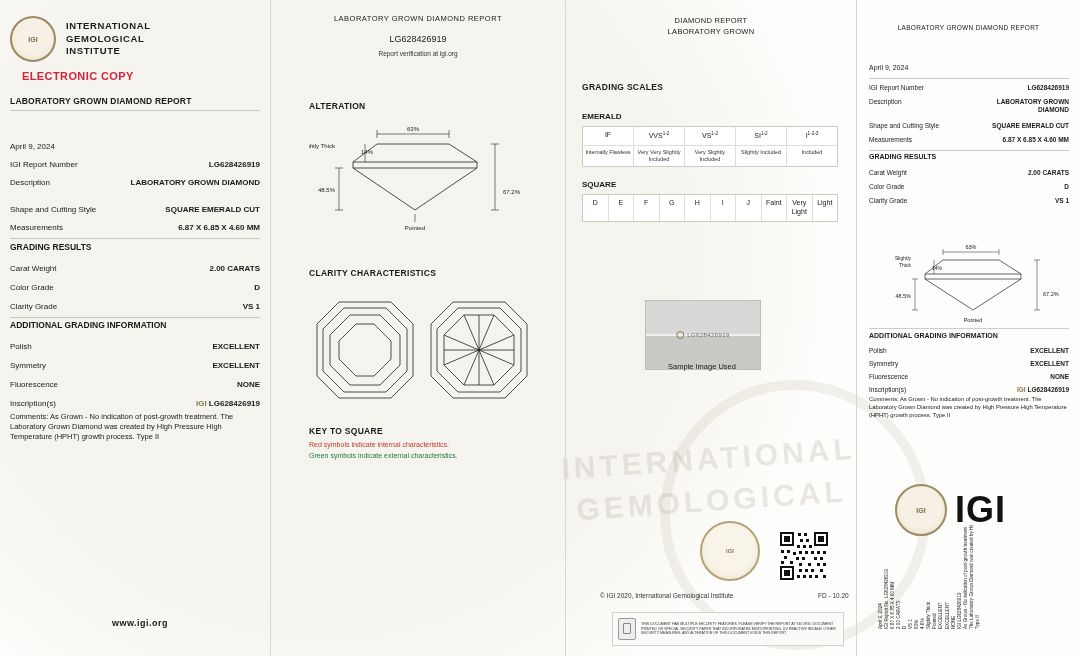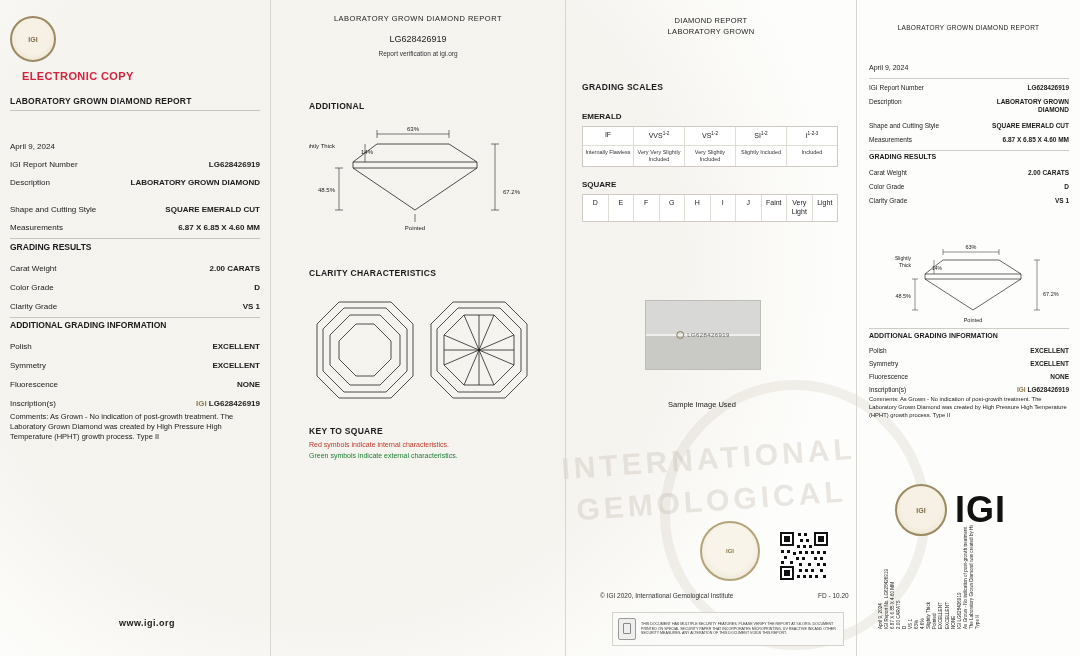--- a/index.html
+++ b/index.html
@@ -53,21 +53,21 @@
   .lhead{position:absolute;left:10px;top:96px;font-size:8.5px;font-weight:bold;letter-spacing:.2px;}
   .rule{position:absolute;left:10px;width:250px;height:1px;background:#c9c6bf;}
 
   .kv{position:absolute;left:10px;width:250px;font-size:8px;display:flex;justify-content:space-between;}
   .kv .k{color:#1a1a1a;}
   .kv .v{font-weight:bold;text-align:right;max-width:130px;}
   .sect{position:absolute;left:10px;font-size:8.5px;font-weight:bold;}
 
   .comments{position:absolute;left:10px;width:250px;font-size:7.5px;line-height:1.35;}
 
-  .www{position:absolute;left:12px;width:270px;top:618px;text-align:center;font-size:9px;font-weight:bold;letter-spacing:.5px;}
+  .www{position:absolute;left:5px;width:270px;top:618px;text-align:center;font-size:9px;font-weight:bold;letter-spacing:.5px;}
 
   
   #mid{position:absolute;left:271px;top:0;width:294px;height:656px;}
   .midtop{position:absolute;left:0;top:14px;width:294px;text-align:center;font-size:7.5px;letter-spacing:.5px;}
   .repno{position:absolute;left:0;top:34px;width:294px;text-align:center;font-size:9px;}
   .repver{position:absolute;left:0;top:50px;width:294px;text-align:center;font-size:6.5px;color:#333;}
   .mtitle{position:absolute;left:38px;font-size:8.5px;font-weight:bold;letter-spacing:.3px;}
 
   .prop-wrap{position:absolute;left:38px;top:118px;width:220px;height:116px;}
   .clar-wrap{position:absolute;left:38px;top:296px;width:230px;height:110px;}
@@ -91,21 +91,21 @@
   .photo{
     position:absolute;left:645px;top:300px;width:114px;height:68px;
     background:linear-gradient(180deg,#d8d8d6 0 48%, #efefee 48% 52%, #c9c9c6 52% 100%);
     border:1px solid #bdbdb8;
   }
   .photo .insc{
     position:absolute;left:50%;top:50%;transform:translate(-50%,-50%);
     font-size:6px;color:#6b6b6b;letter-spacing:.4px;display:flex;align-items:center;gap:3px;
   }
   .photo .ring{width:6px;height:6px;border:1px solid #8d7c55;border-radius:50%;}
-  .photocap{position:absolute;left:645px;top:400px;width:114px;text-align:center;font-size:7.5px;}
+  .photocap{position:absolute;left:645px;top:362px;width:114px;text-align:center;font-size:7.5px;}
 
   .copyright{position:absolute;left:600px;top:592px;font-size:6.5px;color:#333;}
   .fd{position:absolute;left:818px;top:592px;font-size:6.5px;color:#333;}
 
   
   #right{position:absolute;left:857px;top:0;width:223px;height:656px;}
   .rhead{position:absolute;left:0;top:24px;width:223px;text-align:center;font-size:6.5px;letter-spacing:.3px;}
   .rdate{position:absolute;left:12px;top:64px;font-size:7px;}
   .rkv{position:absolute;left:12px;width:200px;font-size:6.5px;display:flex;justify-content:space-between;gap:6px;}
   .rkv .v{font-weight:bold;text-align:right;max-width:105px;line-height:1.3;}
@@ -158,20 +158,25 @@
   <div class="watermark">INTERNATIONAL GEMOLOGICAL</div>
 
   <div class="vline" style="left:270px;"></div>
   <div class="vline" style="left:565px;"></div>
   <div class="vline" style="left:856px;"></div>
 
   <div id="left">
 
     <div class="igi-logo-row">
       <div class="seal">IGI</div>
+      <div class="inst">
+        <div>INTERNATIONAL</div>
+        <div>GEMOLOGICAL</div>
+        <div>INSTITUTE</div>
+      </div>
     </div>
 
     <div class="ecopy">ELECTRONIC COPY</div>
 
     <div class="lhead">LABORATORY GROWN DIAMOND REPORT</div>
     <div class="rule" style="top:110px;"></div>
 
     <div class="kv" style="top:142px;">
       <span class="k">April 9, 2024</span>
     </div>
@@ -237,21 +242,21 @@
 Type II</div>
 
     <div class="www">www.igi.org</div>
   </div>
 
   <div id="mid">
     <div class="midtop">LABORATORY GROWN DIAMOND REPORT</div>
     <div class="repno">LG628426919</div>
     <div class="repver">Report verification at igi.org</div>
 
-    <div class="mtitle" style="top:101px;">ADDITIONAL</div>
+    <div class="mtitle" style="top:101px;">ALTERATION</div>
 
     <div class="prop-wrap">
       <svg width="220" height="116" viewBox="0 0 220 116">
         <g fill="none" stroke="#222" stroke-width="0.8">
 
           <line x1="68" y1="26" x2="140" y2="26"></line>
 
           <line x1="68" y1="26" x2="44" y2="44"></line>
           <line x1="140" y1="26" x2="168" y2="44"></line>
 

